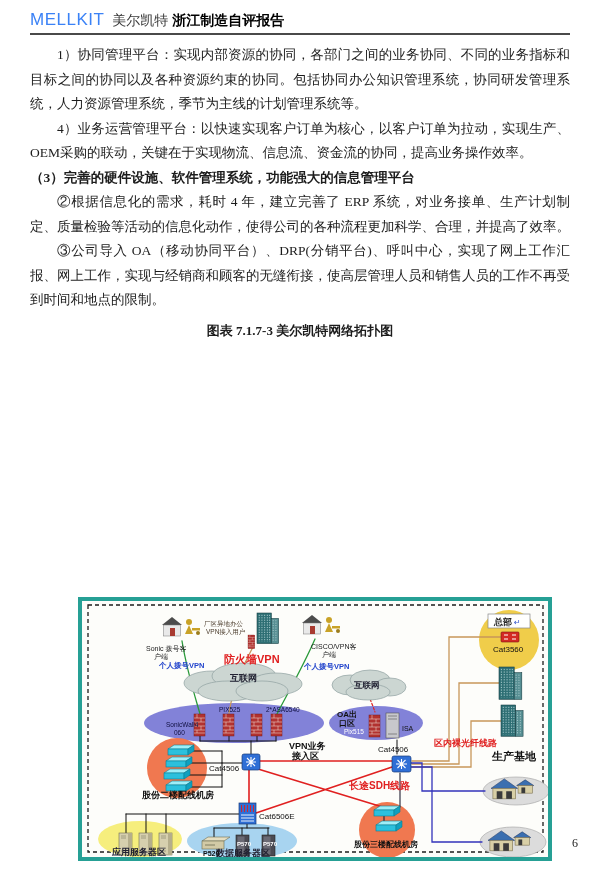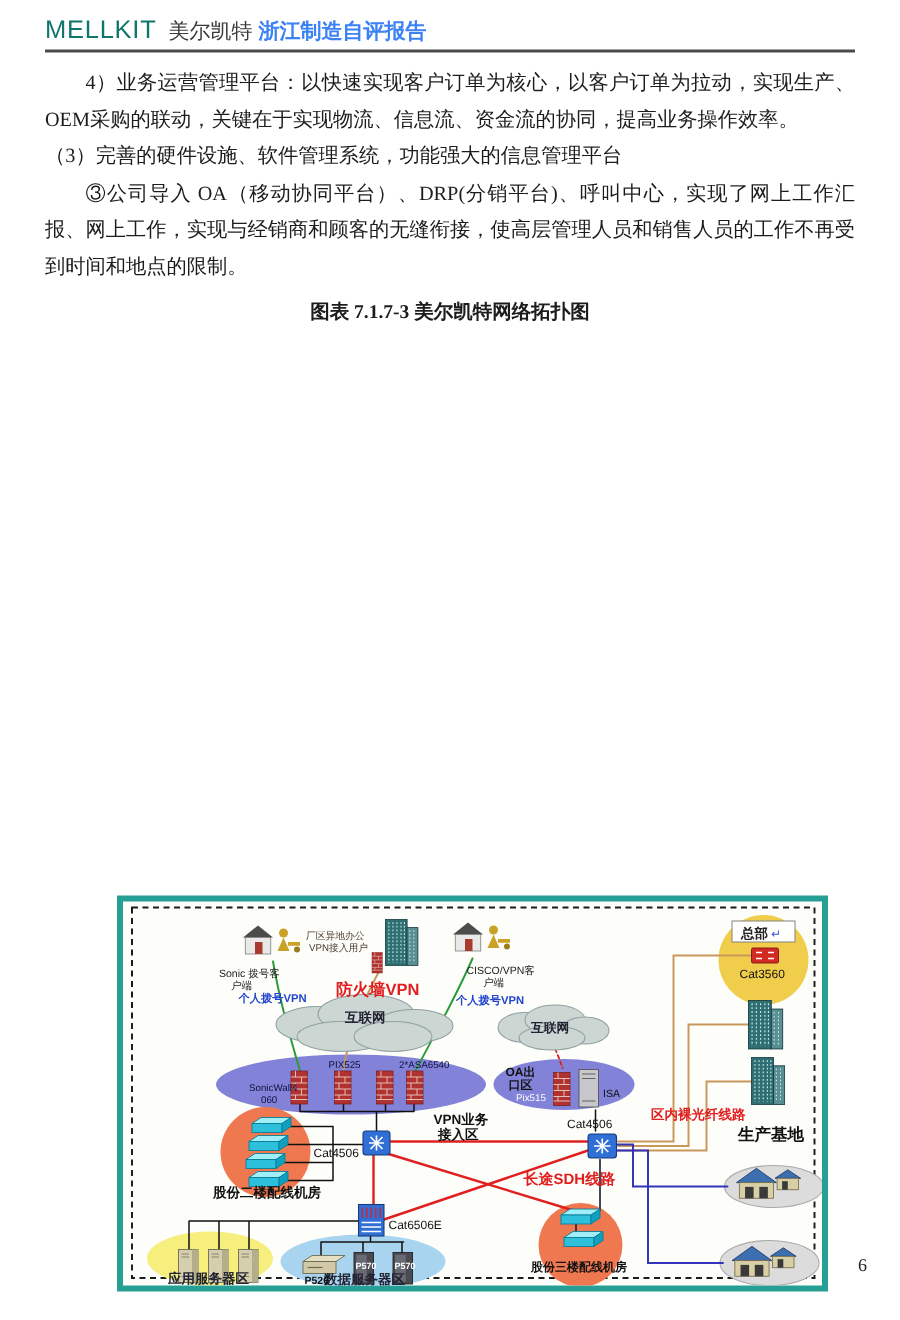--- a/index.html
+++ b/index.html
@@ -3,49 +3,51 @@
 <meta charset="utf-8">
 <style>
   html,body{margin:0;padding:0;}
   body{
     width:600px;height:880px;position:relative;overflow:hidden;
     background:#ffffff;font-family:"Liberation Serif","DejaVu Serif",serif;
     color:#1c1c1c;
   }
   
   .hdr{margin:10px 30px 0 30px;border-bottom:2px solid #4a4a4a;padding-bottom:3px;}
-  .hdr .brand{color:#0f766e;font-family:"Liberation Sans","DejaVu Sans",sans-serif;font-size:17px;letter-spacing:.5px;}
+  .hdr .brand{color:#3b82f6;font-family:"Liberation Sans","DejaVu Sans",sans-serif;font-size:17px;letter-spacing:.5px;}
   .hdr .company{color:#3a3a3a;font-size:14px;font-weight:normal;margin-left:4px;}
-  .hdr .rtitle{color:#3b82f6;font-size:14px;font-weight:bold;}
+  .hdr .rtitle{color:#000000;font-size:14px;font-weight:bold;}
   
   .doc{margin:8px 30px 0 30px;font-size:13.5px;line-height:24.5px;text-align:justify;}
   .doc p{margin:0;text-indent:2em;}
-  .doc p.h3{font-weight:normal;text-indent:0;}
+  .doc p.h3{font-weight:bold;text-indent:0;}
   .caption{margin:6px 0 2px 0;text-align:center;font-weight:bold;font-size:13px;}
   
   .diagram{
     position:absolute;left:78px;top:597px;width:474px;height:264px;
     border:4px solid #26a095;background:#fdfdfa;box-sizing:border-box;
   }
   .diagram svg{display:block;}
   .pageno{position:absolute;left:572px;top:836px;font-size:12px;color:#222;}
   text{font-family:"Liberation Sans","DejaVu Sans",sans-serif;}
 </style>
 </head>
 <body>
 
 <div class="hdr">
   <span class="brand">MELLKIT</span>
   <span class="company">美尔凯特</span>
   <span class="rtitle">浙江制造自评报告</span>
 </div>
 
 <div class="doc">
+  <p>1）协同管理平台：实现内部资源的协同，各部门之间的业务协同、不同的业务指标和目标之间的协同以及各种资源约束的协同。包括协同办公知识管理系统，协同研发管理系统，人力资源管理系统，季节为主线的计划管理系统等。</p>
   <p>4）业务运营管理平台：以快速实现客户订单为核心，以客户订单为拉动，实现生产、OEM采购的联动，关键在于实现物流、信息流、资金流的协同，提高业务操作效率。</p>
   <p class="h3">（3）完善的硬件设施、软件管理系统，功能强大的信息管理平台</p>
+  <p>②根据信息化的需求，耗时 4 年，建立完善了 ERP 系统，对业务接单、生产计划制定、质量检验等活动的信息化动作，使得公司的各种流程更加科学、合理，并提高了效率。</p>
   <p>③公司导入 OA（移动协同平台）、DRP(分销平台)、呼叫中心，实现了网上工作汇报、网上工作，实现与经销商和顾客的无缝衔接，使高层管理人员和销售人员的工作不再受到时间和地点的限制。</p>
   <div class="caption">图表 7.1.7-3 美尔凯特网络拓扑图</div>
 </div>
 
 <div class="diagram">
 <svg width="466" height="256" viewBox="0 0 466 256">
   <defs>
     <g id="fw">
           <rect width="11" height="22" fill="#b23230" stroke="#7a1d1d" stroke-width="0.5"></rect>
       <path d="M0,4h11 M0,8h11 M0,12h11 M0,16h11 M0,19h11" stroke="#e8cfc7" stroke-width="0.6"></path>

